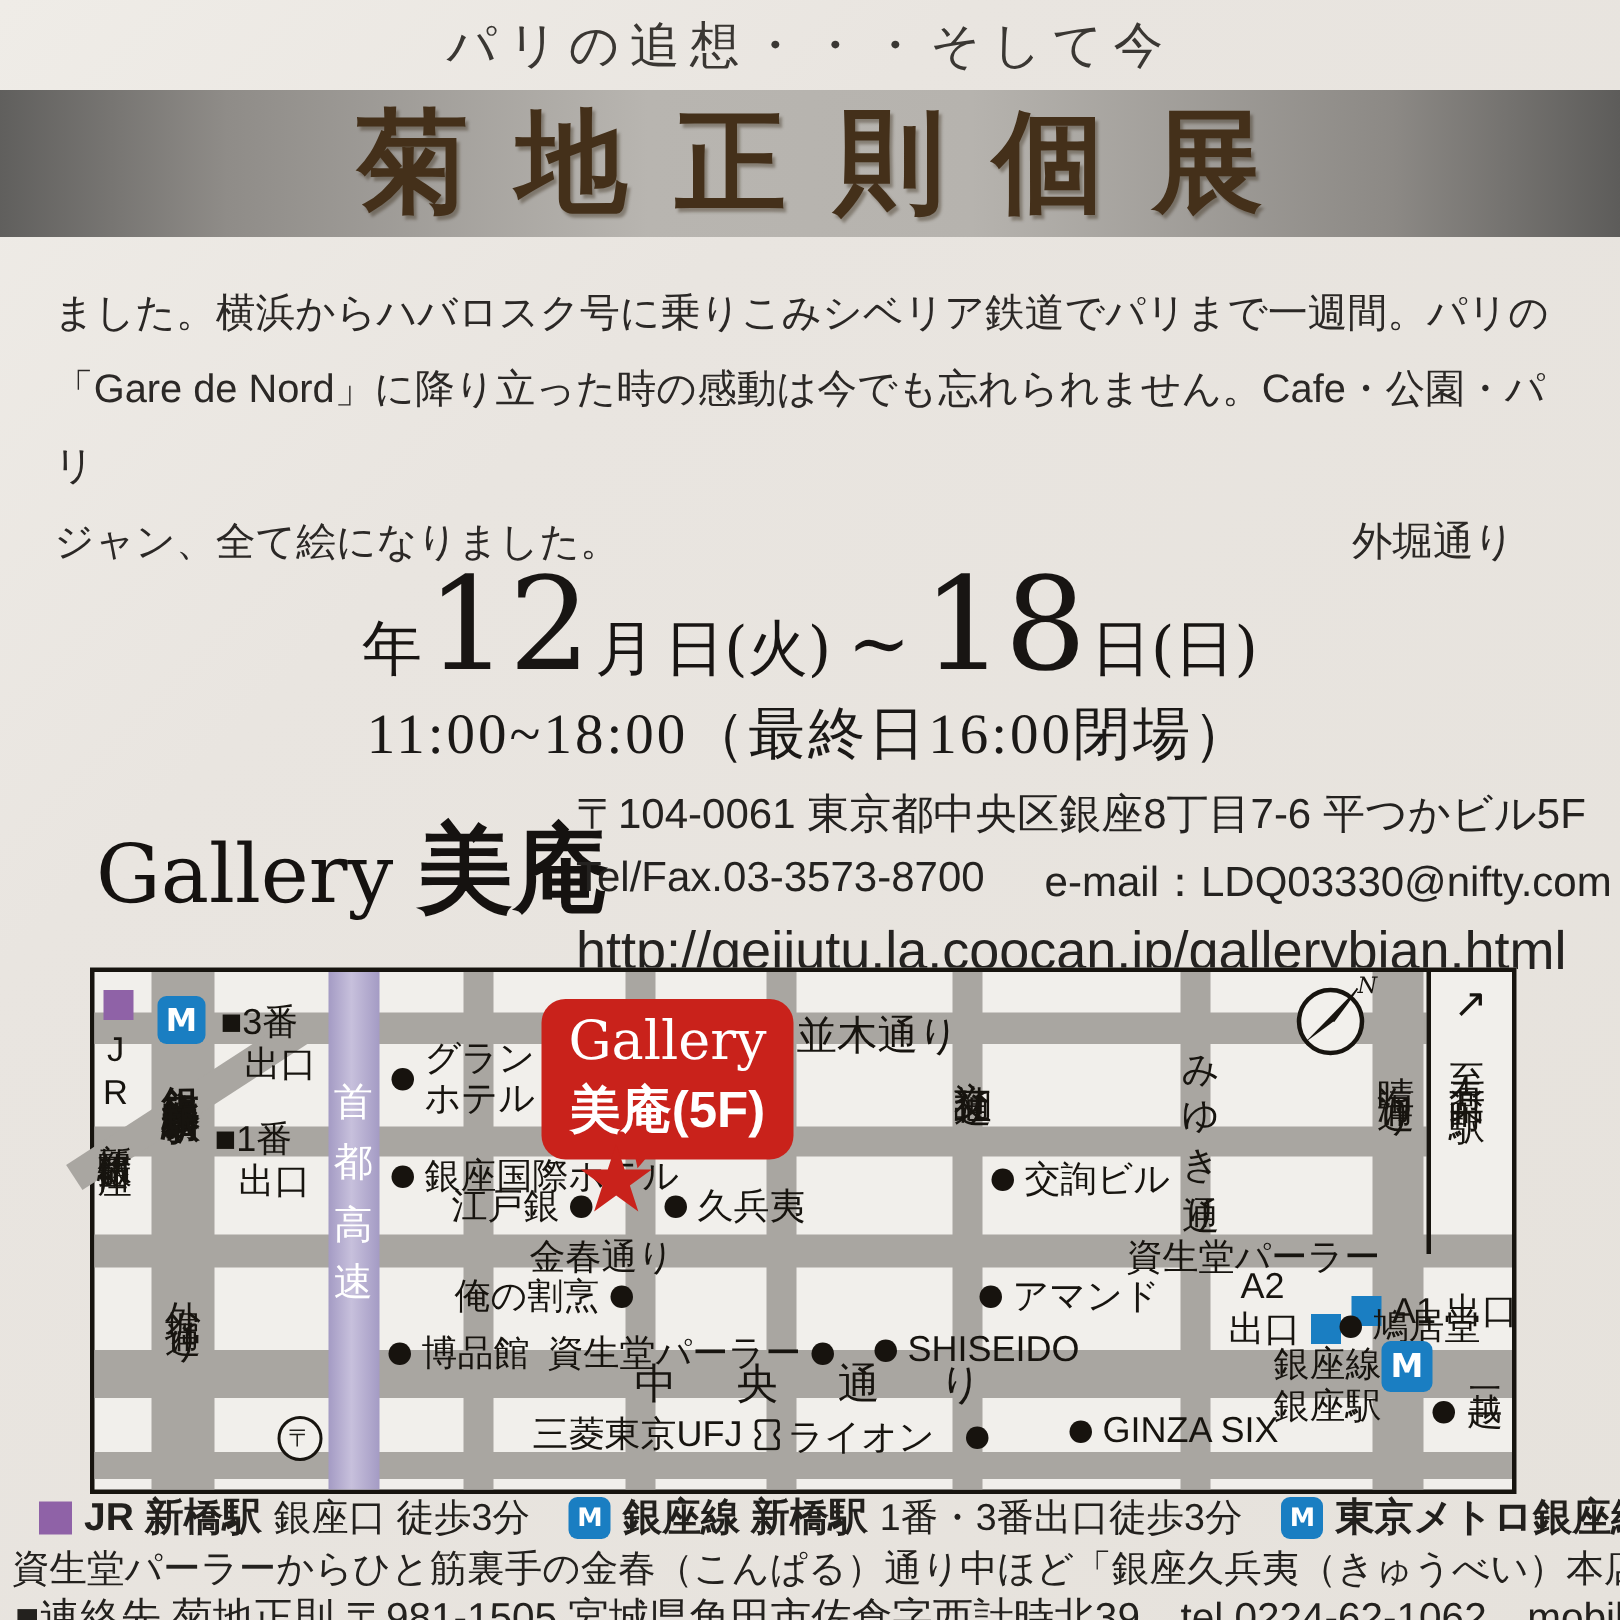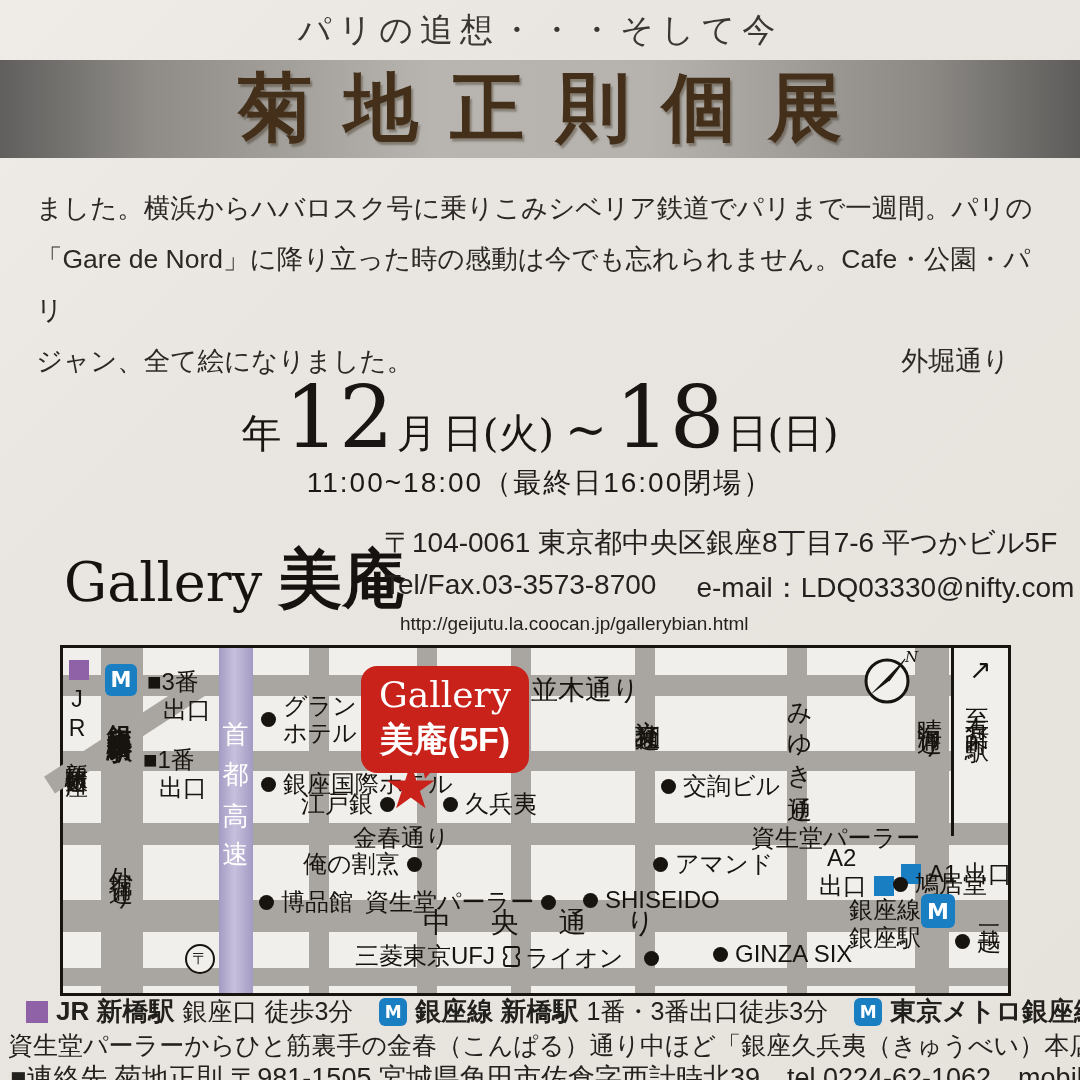--- a/index.html
+++ b/index.html
@@ -21,29 +21,29 @@
   .intro{top:183px;left:36px;width:1010px;font-size:26.5px;line-height:51px;color:#2b2826;}
   .intro .sig-row{display:flex;justify-content:space-between;}
   .intro .sig{font-size:27px;padding-right:36px;}
   
   .date-row{top:374px;left:0;width:100%;display:flex;justify-content:center;align-items:baseline;
             font-family:"DejaVu Serif","Liberation Serif",serif;color:#181513;}
   .d-lg{font-size:60px;}
   .d-xl{font-size:86px;line-height:86px;}
   .d-sm{font-size:40px;padding:0 3px;}
   .d-tl{font-size:50px;padding:0 8px;}
-  .hours{top:464px;left:0;width:100%;text-align:center;font-size:28px;letter-spacing:2px;
-         font-family:Liberation Sans, sans-serif;color:#1b1917;}
+  .hours{top:464px;left:0;width:100%;text-align:center;font-size:38px;letter-spacing:2px;
+         font-family:Liberation Serif, serif;color:#1b1917;}
   
   .g-name{top:536px;left:64px;display:flex;align-items:baseline;gap:16px;color:#151210;}
   .g-en{font-family:"DejaVu Serif","Liberation Serif",serif;font-size:54px;}
   .g-jp{font-family:"DejaVu Serif","Liberation Serif",serif;font-size:64px;font-weight:700;}
   .g-line1{top:524px;left:384px;font-size:28px;color:#242220;}
   .g-line2{top:569px;left:384px;font-size:28px;color:#242220;display:flex;gap:40px;}
-  .g-line3{top:613px;left:384px;font-size:19px;color:#242220;margin-left:16px;}
+  .g-line3{top:613px;left:384px;font-size:36px;color:#242220;}
   
   .map{top:645px;left:60px;width:945px;height:345px;background:#f1efeb;border:3px solid #17140f;}
   .map *{position:absolute;}
   .road{background:#a9a6a1;z-index:1;}
   .road-p{background:linear-gradient(90deg,#a49bc4 0%,#c7c0dc 45%,#a49bc4 100%);z-index:2;}
   .poi{display:flex;align-items:center;gap:7px;font-size:24px;white-space:nowrap;color:#17140f;
        z-index:3;position:absolute;}
   .poi span{position:static;}
   .lbl{font-size:24px;white-space:nowrap;color:#17140f;z-index:3;}
   .dot{width:15px;height:15px;background:#17130e;border-radius:50%;flex:none;position:static;}

